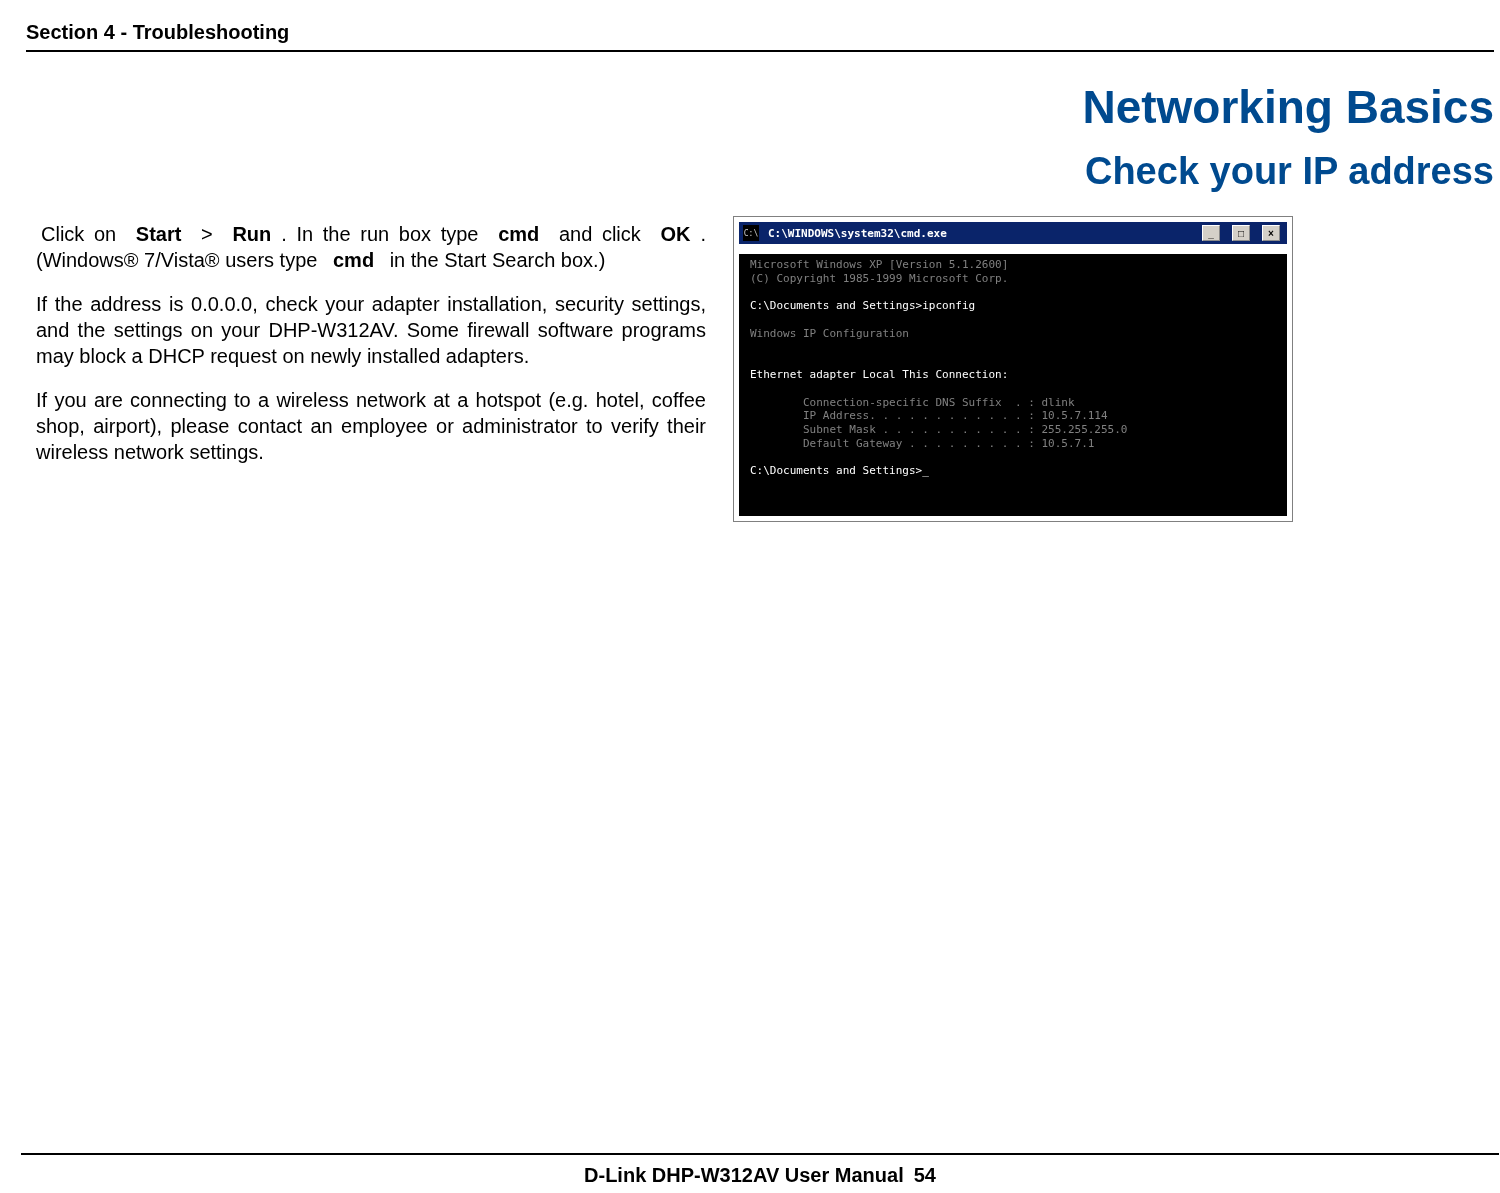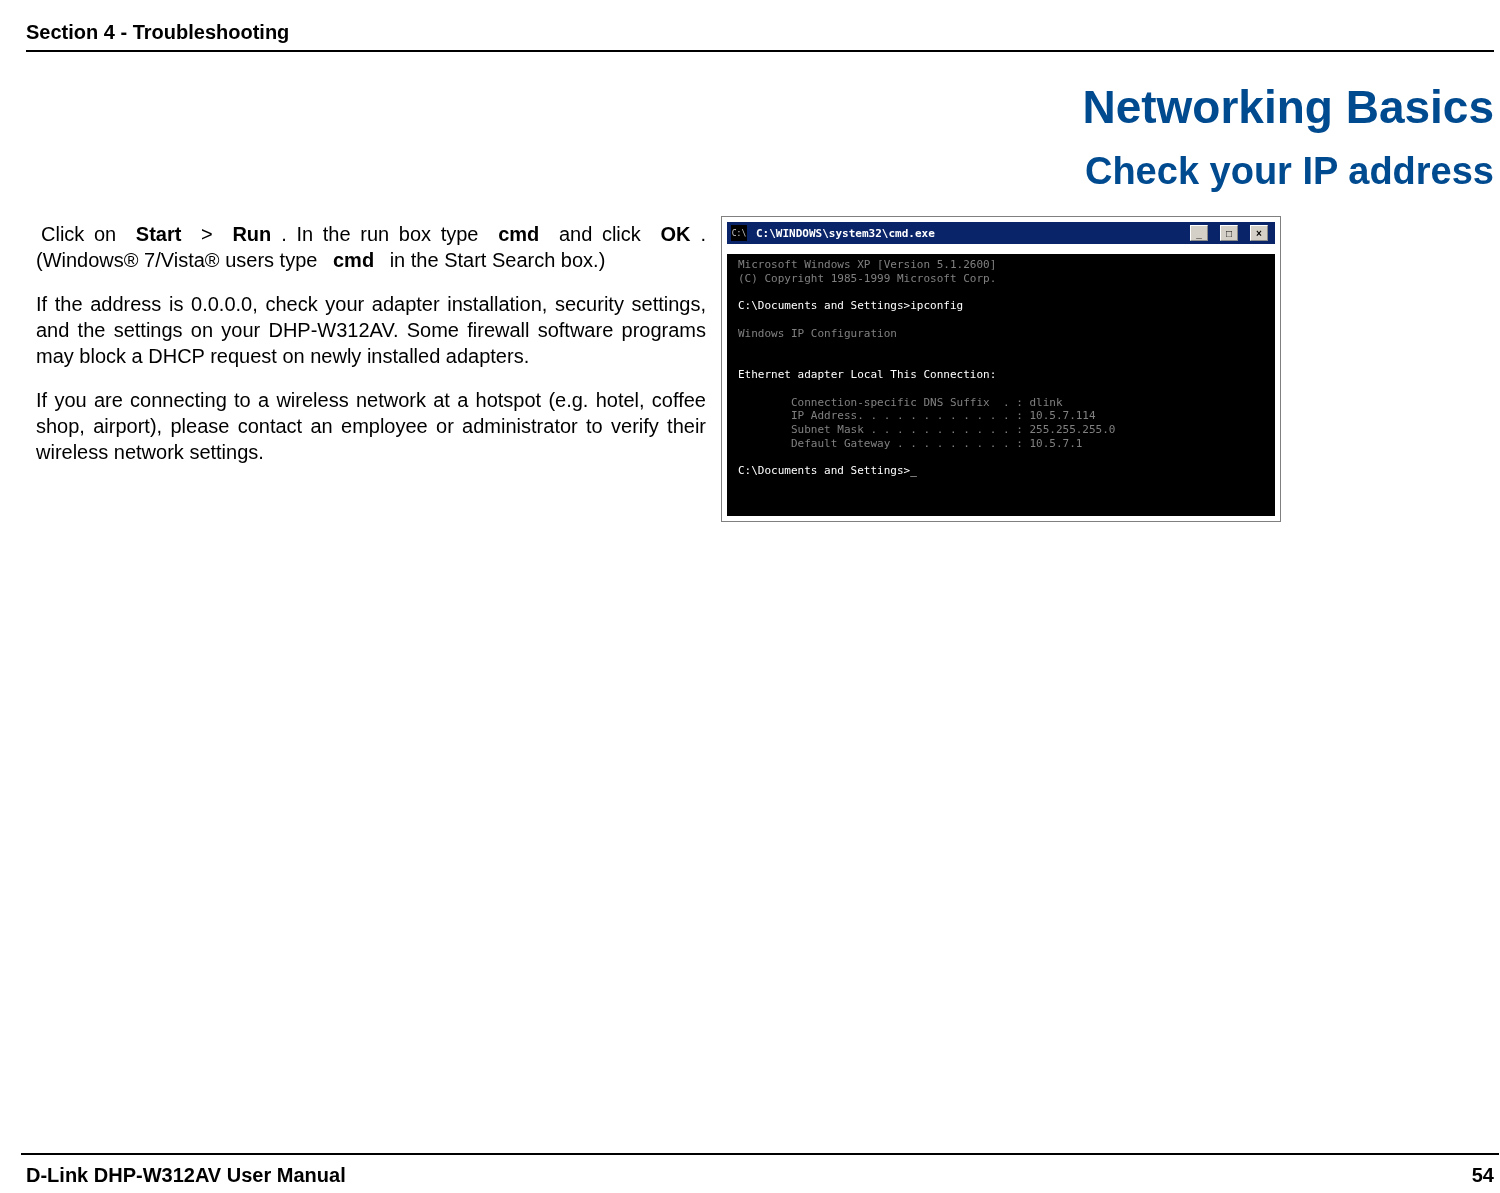--- a/index.html
+++ b/index.html
@@ -36,20 +36,21 @@
       margin-bottom: 18px;
     }
     .intro {
       font-size: 20px;
       line-height: 1.3;
       text-align: justify;
       margin-bottom: 14px;
     }
     .content-row {
       display: flex;
+      gap: 12px;
     }
     .left-col {
       flex: 1;
       max-width: 680px;
     }
     .para {
       font-size: 20px;
       line-height: 1.3;
       text-align: justify;
       margin-bottom: 18px;
@@ -116,21 +117,21 @@
     }
     .cmd-body .gray { color: #808080; text-align: right; }
     .cmd-body .white { color: #fff; }
     .footer {
       position: absolute;
       bottom: 6px;
       left: 6px;
       right: 6px;
       border-top: 2px solid #000;
       display: flex;
-      justify-content: space-between;
+      justify-content: center;
       font-size: 20px;
       font-weight: bold;
       padding-top: 4px;
     }
   </style>
 </head>
 <body>
 
 <div class="page">
   <div class="section-header">Section 4 - Troubleshooting</div>

